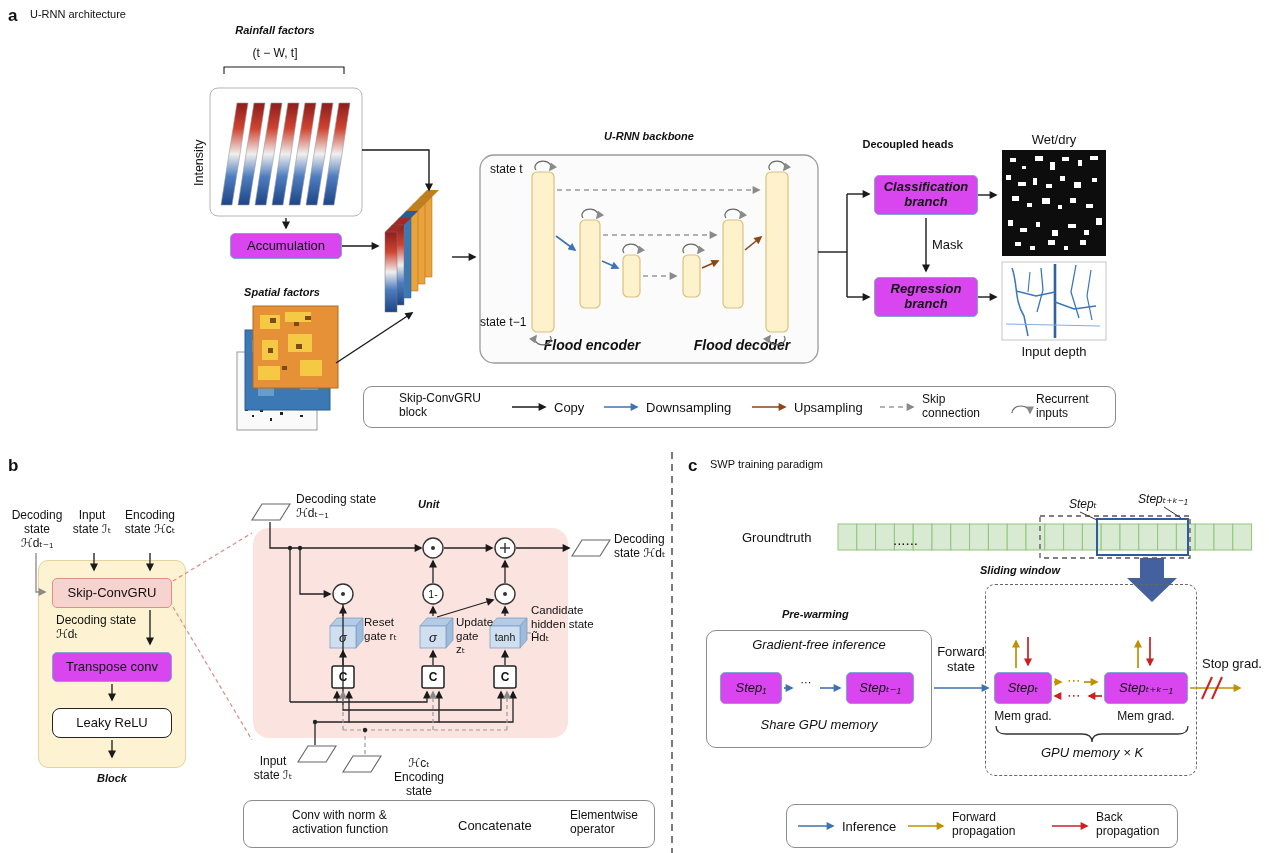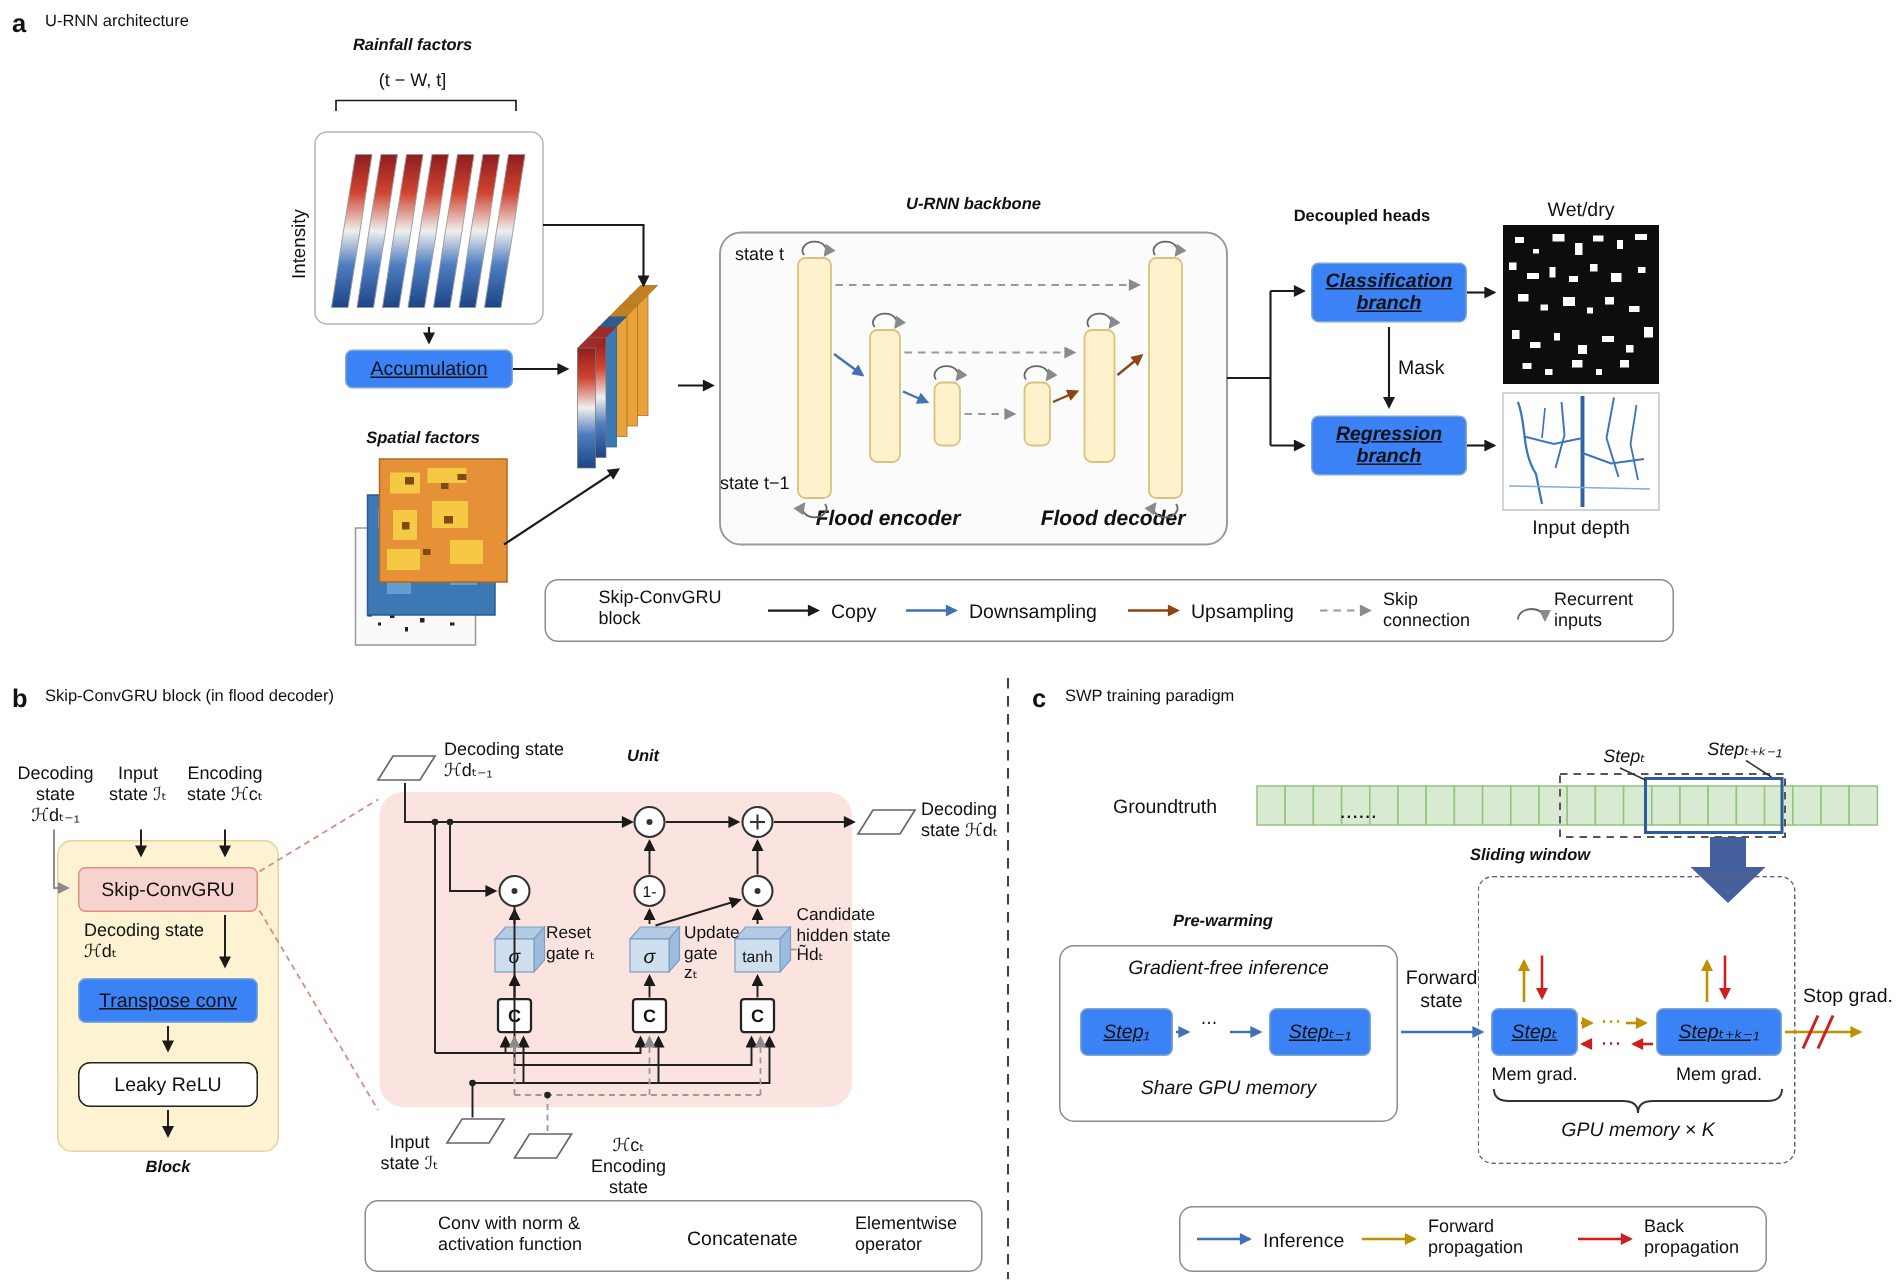--- a/index.html
+++ b/index.html
@@ -8,21 +8,21 @@
             font-family:"Liberation Sans","DejaVu Sans",sans-serif; color:#111; overflow:hidden; }
   svg.layer { position:absolute; left:0; top:0; pointer-events:none; }
   .lbl { position:absolute; line-height:1.18; font-size:12.5px; white-space:normal; }
   .c { text-align:center; }
   .b { font-weight:700; }
   .i { font-style:italic; }
   .f11{font-size:11.5px} .f12{font-size:12px} .f13{font-size:13px}
   .f14{font-size:14px} .f15{font-size:11px} .f17{font-size:17px}
   .box { position:absolute; display:flex; align-items:center; justify-content:center;
          text-align:center; line-height:1.15; }
-  .bluebox { background:#3b82f6; border:1.3px solid #7fa8d0; border-radius:5px;text-decoration:underline; }
+  .bluebox { background:#d946ef; border:1.3px solid #7fa8d0; border-radius:5px; }
   .pinkbox { background:#f7d3cf; border:1.3px solid #e08f85; border-radius:5px; }
   .outline { position:absolute; border:1.2px solid #8c8c8c; border-radius:9px; background:#fff; }
   .dashedbox { position:absolute; border:1.6px dashed #666; border-radius:10px; }
   .yellowpanel { position:absolute; background:#fdf3d2; border:1px solid #e6d49c; border-radius:10px; }
   .whitebox { background:#fff; border:1.6px solid #222; border-radius:8px; }
   svg text { font-family:"Liberation Sans","DejaVu Sans",sans-serif; fill:#111; }
 </style>
 </head>
 <body>
 
@@ -284,21 +284,20 @@
 
   <div class="outline" style="left:363px;top:386px;width:753px;height:42px"></div>
   <div class="lbl f12" style="left:399px;top:391px;width:100px">Skip-ConvGRU block</div>
   <div class="lbl f13" style="left:554px;top:400px">Copy</div>
   <div class="lbl f13" style="left:646px;top:400px">Downsampling</div>
   <div class="lbl f13" style="left:794px;top:400px">Upsampling</div>
   <div class="lbl f12" style="left:922px;top:392px;width:82px">Skip connection</div>
   <div class="lbl f12" style="left:1036px;top:392px;width:84px">Recurrent inputs</div>
 
   <div class="lbl b f17" style="left:8px;top:456px">b</div>
-  <div class="lbl f15" style="left:30px;top:458px">Skip-ConvGRU block (in flood decoder)</div>
   <div class="lbl f12 c" style="left:8px;top:508px;width:58px">Decoding state ℋdₜ₋₁</div>
   <div class="lbl f12 c" style="left:66px;top:508px;width:52px">Input state ℐₜ</div>
   <div class="lbl f12 c" style="left:118px;top:508px;width:64px">Encoding state ℋcₜ</div>
   <div class="yellowpanel" style="left:38px;top:560px;width:148px;height:208px"></div>
   <div class="box pinkbox f13" style="left:52px;top:578px;width:120px;height:30px">Skip-ConvGRU</div>
   <div class="lbl f12" style="left:56px;top:613px;width:88px">Decoding state ℋdₜ</div>
   <div class="box bluebox f13" style="left:52px;top:652px;width:120px;height:30px">Transpose conv</div>
   <div class="box whitebox f13" style="left:52px;top:708px;width:120px;height:30px">Leaky ReLU</div>
   <div class="lbl b i f15 c" style="left:72px;top:772px;width:80px">Block</div>
 

